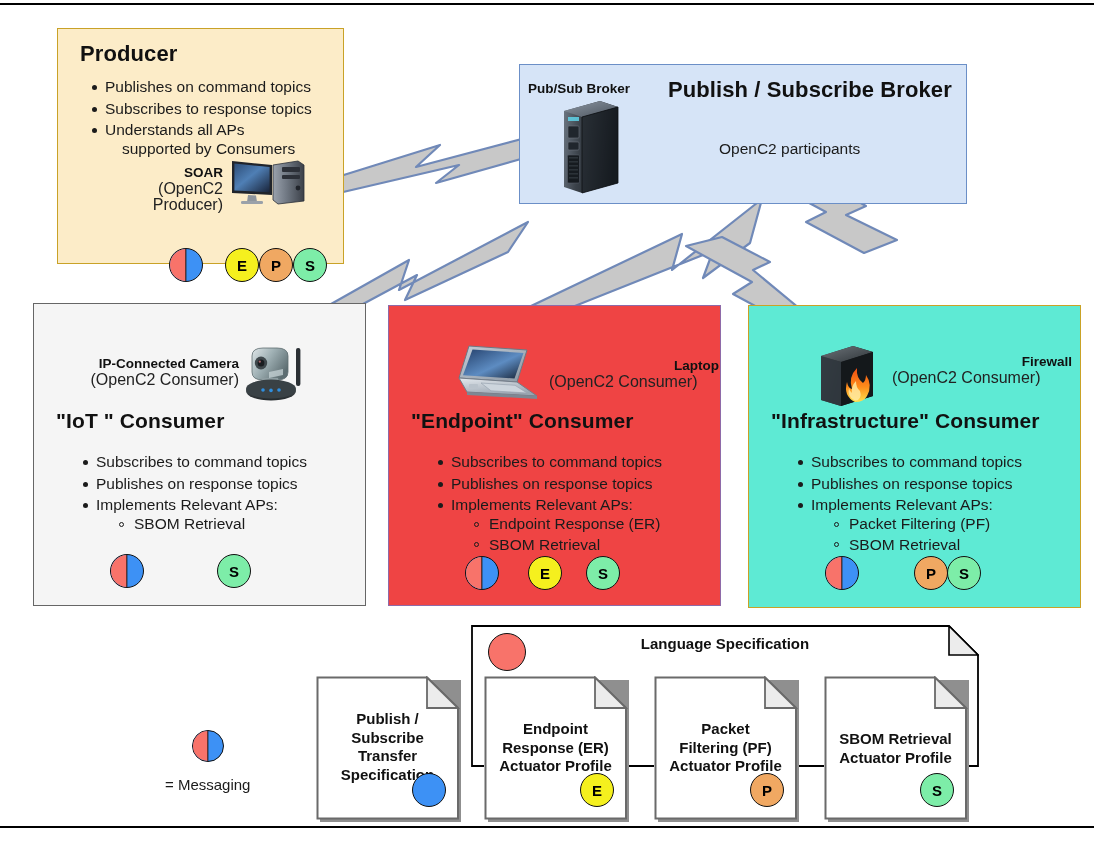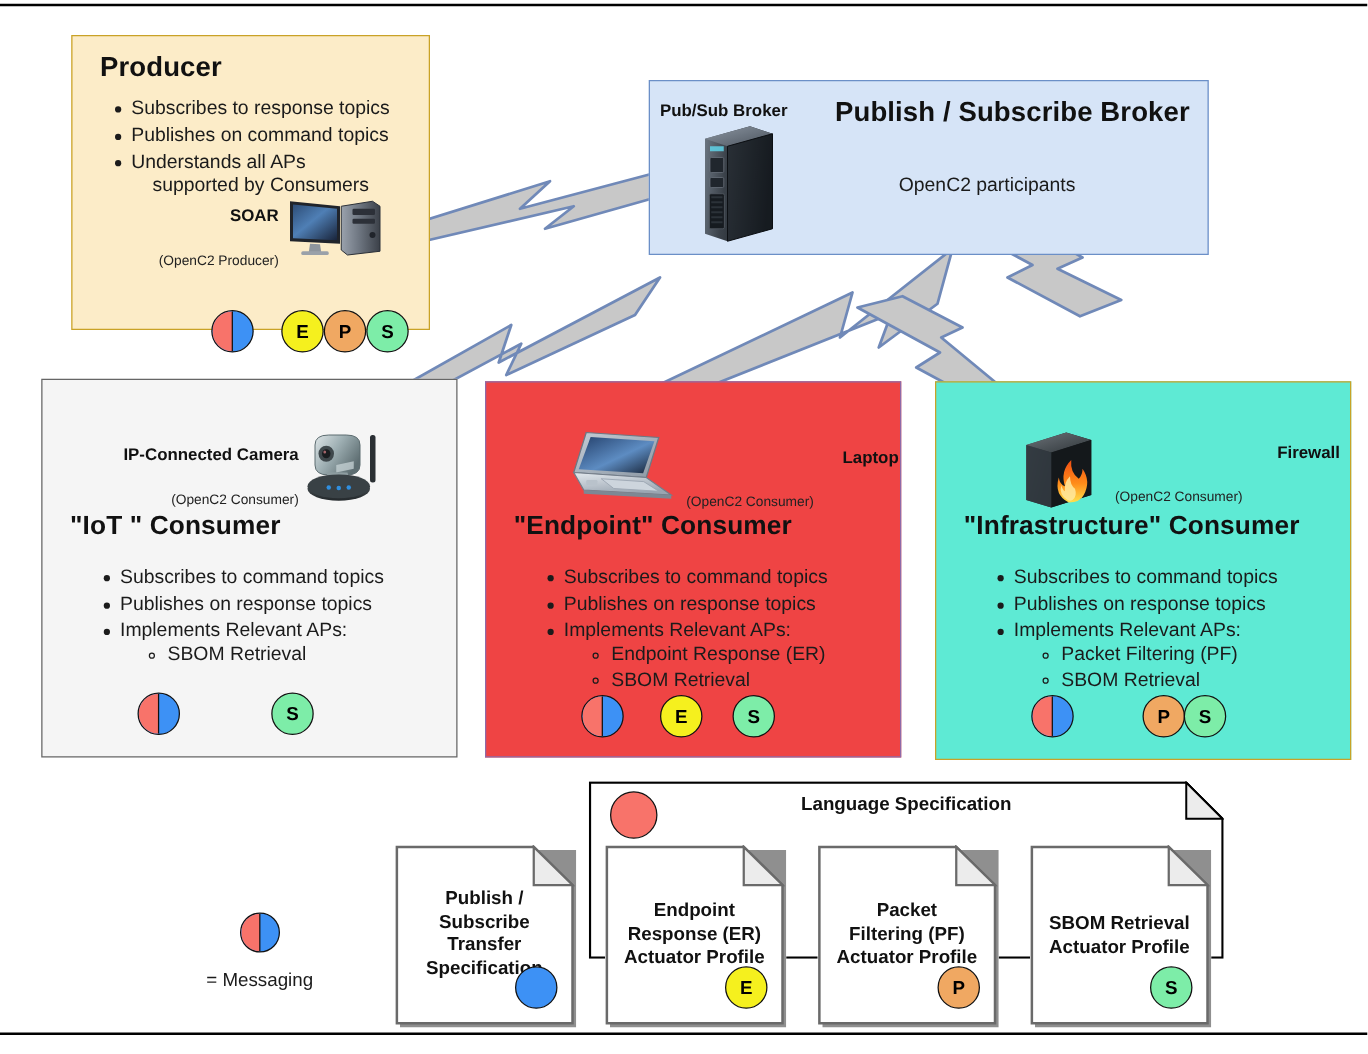--- a/index.html
+++ b/index.html
@@ -47,21 +47,21 @@
   ul.sub li:before{
     content:"";position:absolute;left:5px;top:7.5px;width:5px;height:5px;border-radius:50%;
     background:transparent;border:1.4px solid #1b1b1b;box-sizing:border-box;
   }
   .li-cont{padding-left:17px;font-size:15.5px;color:#1b1b1b;line-height:20.5px;}
 
   
   .dev-label{position:absolute;text-align:right;line-height:16px;}
   .dev-label.left{text-align:left;}
   .dev-name{font-size:13.5px;font-weight:bold;color:#111;text-align:right;}
-  .dev-sub{font-size:11px;color:#222;margin-top:20px;}
+  .dev-sub{font-size:16px;color:#222;}
 
   
   .badge{
     position:absolute;border-radius:50%;border:1.4px solid #111;box-sizing:border-box;
     display:flex;align-items:center;justify-content:center;
     font-size:15px;font-weight:bold;color:#000;
   }
   .badge.msg{overflow:hidden;background:#3d91f5;}
   .badge.msg:before{content:"";position:absolute;left:0;top:0;width:50%;height:100%;background:#f8736a;}
   .badge.msg:after{content:"";position:absolute;left:50%;top:0;width:1.3px;height:100%;background:#111;transform:translateX(-50%);}
@@ -108,22 +108,22 @@
     <g>
       <polygon points="807,334 733,294 752,282 686,246 722,237 770,262 753,270 817,323" fill="#c8c8c8" stroke="#7089b8" stroke-width="2.2" stroke-linejoin="round"></polygon>
       <polygon points="864,253 806,222 826,212 770,182 812,175 866,206 846,215 897,240" fill="#c8c8c8" stroke="#7089b8" stroke-width="2.2" stroke-linejoin="round"></polygon>
     </g>
   </svg>
 
   <div class="panel panel-producer">
     <div class="p-title-producer panel-title">Producer</div>
 
     <ul class="bullets" style="position:absolute;left:30px;top:48px;width:250px;">
+      <li>Publishes on command topics</li>
       <li>Subscribes to response topics</li>
-      <li>Publishes on command topics</li>
       <li>Understands all APs</li>
     </ul>
     <div class="li-cont" style="position:absolute;left:47px;top:110px;width:240px;">supported by Consumers</div>
 
     <div class="dev-label" style="left:48px;top:136px;width:117px;">
       <div class="dev-name">SOAR</div>
       <div class="dev-sub">(OpenC2 Producer)</div>
     </div>
     <div class="abs" style="left:168px;top:128px;width:82px;height:48px;">
       <svg class="icon" width="82" height="48" viewBox="0 0 82 48">

